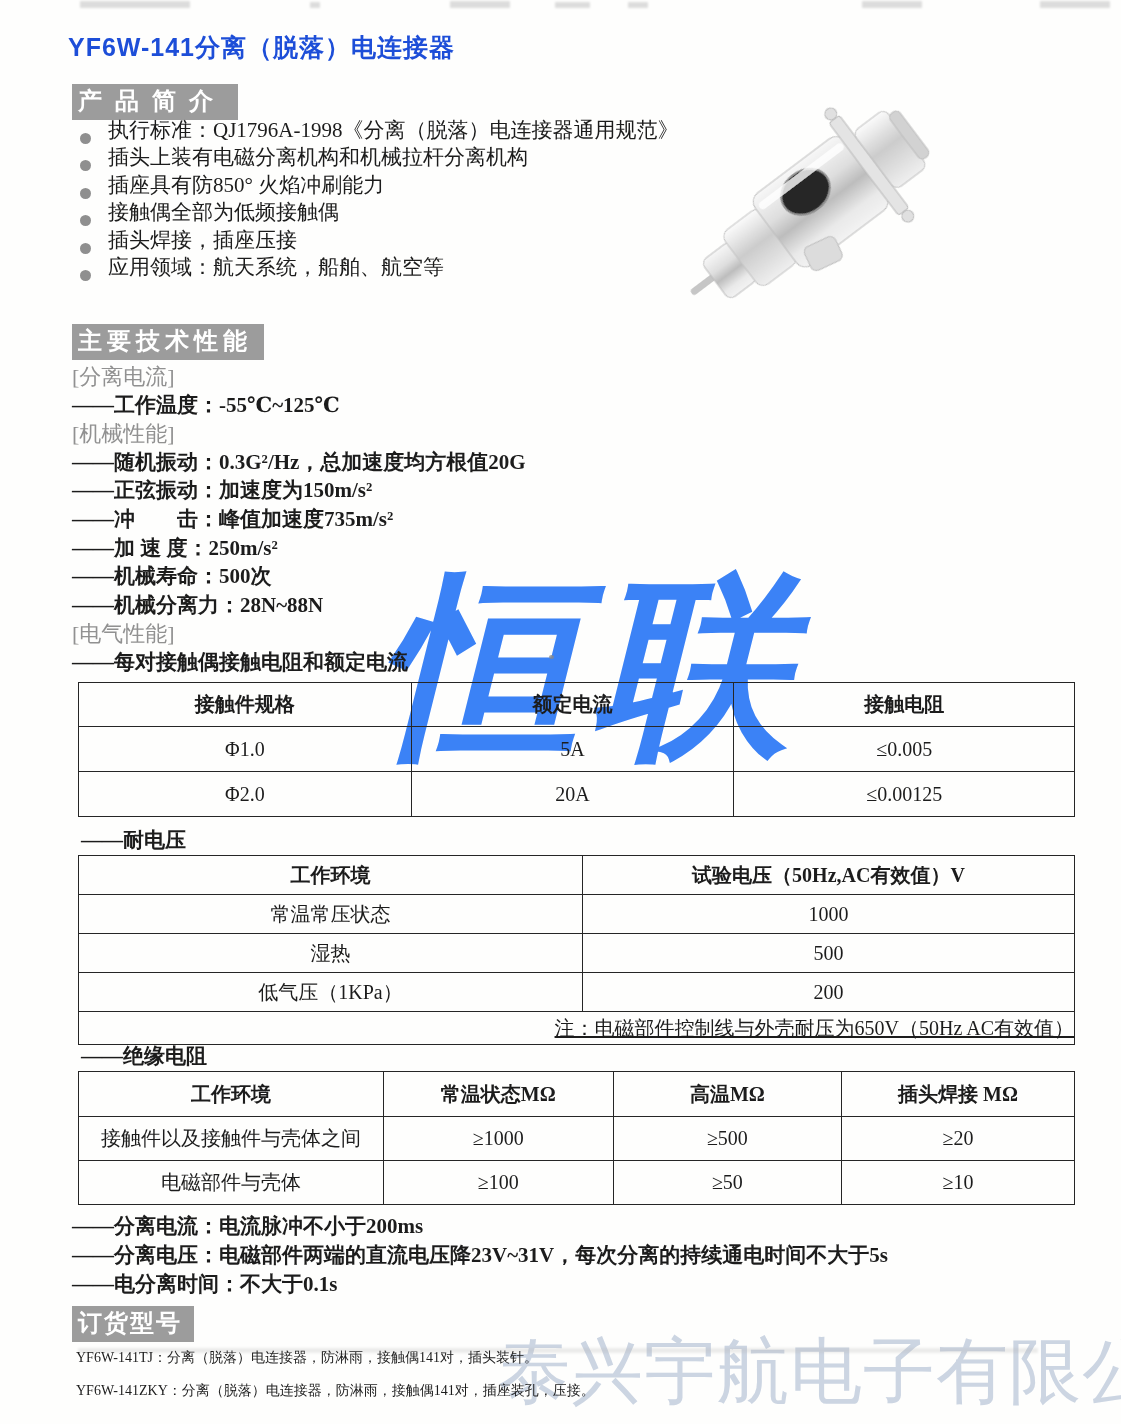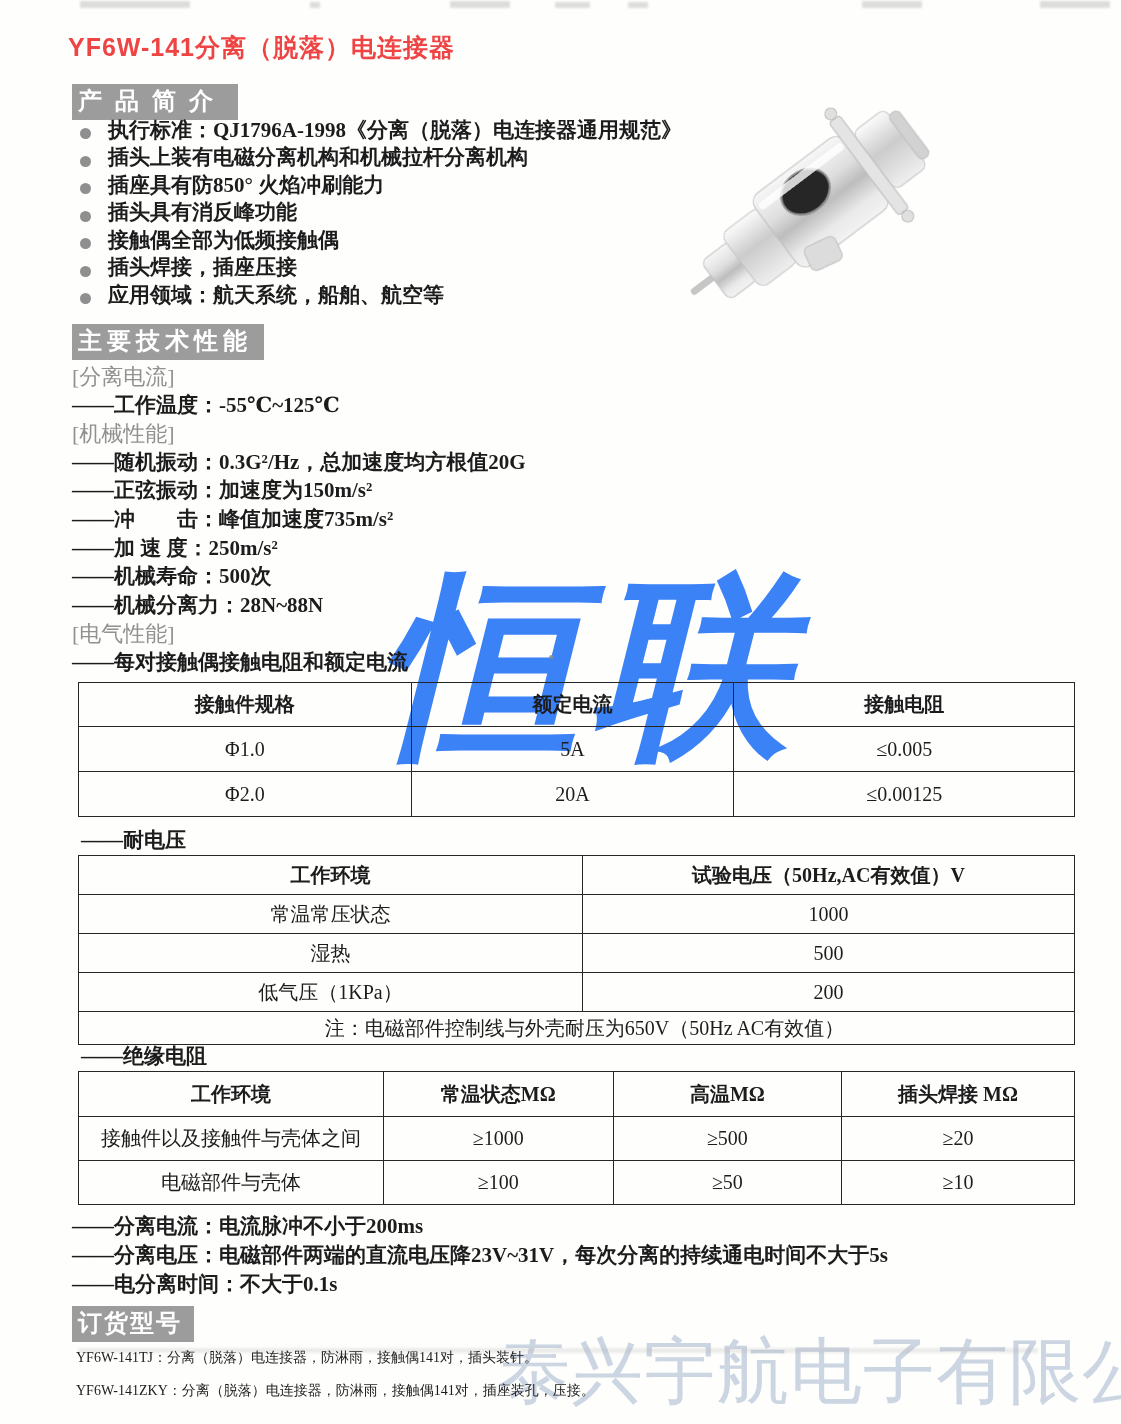--- a/index.html
+++ b/index.html
@@ -21,47 +21,47 @@
   }
   .wm-bottom {
     position:absolute; left:498px; top:1336px; line-height:1;
     font-family:"Liberation Serif","DejaVu Serif",serif;
     font-size:72px; letter-spacing:1px; color:#ccd5e2; white-space:nowrap;
   }
 
   .page-title {
     position:absolute; left:68px; top:31px;
     font-family:"Liberation Sans","DejaVu Sans",sans-serif; font-weight:bold;
-    font-size:25px; letter-spacing:1px; color:#ef4444; white-space:nowrap;
+    font-size:25px; letter-spacing:1px; color:#1d4ed8; white-space:nowrap;
   }
   .chip {
     position:absolute; left:72px; background:#9c9c9c; color:#ffffff;
     font-family:"Liberation Sans","DejaVu Sans",sans-serif; font-weight:bold;
     font-size:24px; line-height:1; padding:5px 12px 7px 6px; white-space:nowrap;
   }
   #chip-intro { top:84px;  letter-spacing:13px; }
   #chip-perf  { top:324px; letter-spacing:5px; }
   #chip-order { top:1306px; letter-spacing:2px; }
 
   .bullets { position:absolute; left:80px; top:116px; list-style:none; }
-  .bullets li { display:flex; align-items:center; height:27.5px; font-size:21px; font-weight:bold; white-space:nowrap; }
+  .bullets li { display:flex; align-items:flex-end; height:27.5px; font-size:21px; font-weight:normal; white-space:nowrap; }
   .bullets .dot { flex:none; width:11px; height:11px; border-radius:50%; background:#8f8f8f; margin:8px 17px 0 0; }
 
   .perf { position:absolute; left:72px; top:362px; }
   .perf .line { height:28.6px; font-size:21px; font-weight:bold; white-space:nowrap; }
   .perf .bracket { font-weight:normal; color:#919191; font-size:22px; }
 
   table { position:absolute; left:78px; width:997px; border-collapse:collapse; table-layout:fixed; background:transparent; }
   th,td { border:1.6px solid #262626; text-align:center; vertical-align:middle; font-size:20px; font-weight:normal; padding:0; }
   th { font-weight:bold; }
   #contact-table { top:682px; }
   #contact-table th { height:44px; } #contact-table td { height:45px; }
   #voltage-table { top:855px; }
   #voltage-table th { height:39px; } #voltage-table td { height:39px; }
-  #voltage-table td.note { text-align:center; padding-left:16px; height:33px; font-size:20px; }
+  #voltage-table td.note { text-align:right; padding-left:16px; height:33px; font-size:20px;text-decoration:underline; }
   #insulation-table { top:1071px; }
   #insulation-table th { height:45px; } #insulation-table td { height:44px; }
 
   .label-line { position:absolute; left:72px; font-size:21px; font-weight:bold; white-space:nowrap;margin-left:9px; }
   #lbl-voltage { top:826px; } #lbl-insulation { top:1042px; }
 
   .enotes { position:absolute; left:72px; top:1212px; }
   .enotes .line { height:29px; font-size:21px; font-weight:bold; white-space:nowrap; }
 
   .models { position:absolute; left:76px; top:1349px; }
@@ -133,24 +133,20 @@
     <li>
         <span class="dot"></span>
         <span>插头上装有电磁分离机构和机械拉杆分离机构</span>
       </li>
     <li>
         <span class="dot"></span>
         <span>插座具有防850° 火焰冲刷能力</span>
       </li>
     <li>
         <span class="dot"></span>
-        <span>插头具有消反峰功能</span>
-      </li>
-    <li>
-        <span class="dot"></span>
         <span>接触偶全部为低频接触偶</span>
       </li>
     <li>
         <span class="dot"></span>
         <span>插头焊接，插座压接</span>
       </li>
     <li>
         <span class="dot"></span>
         <span>应用领域：航天系统，船舶、航空等</span>
       </li>

